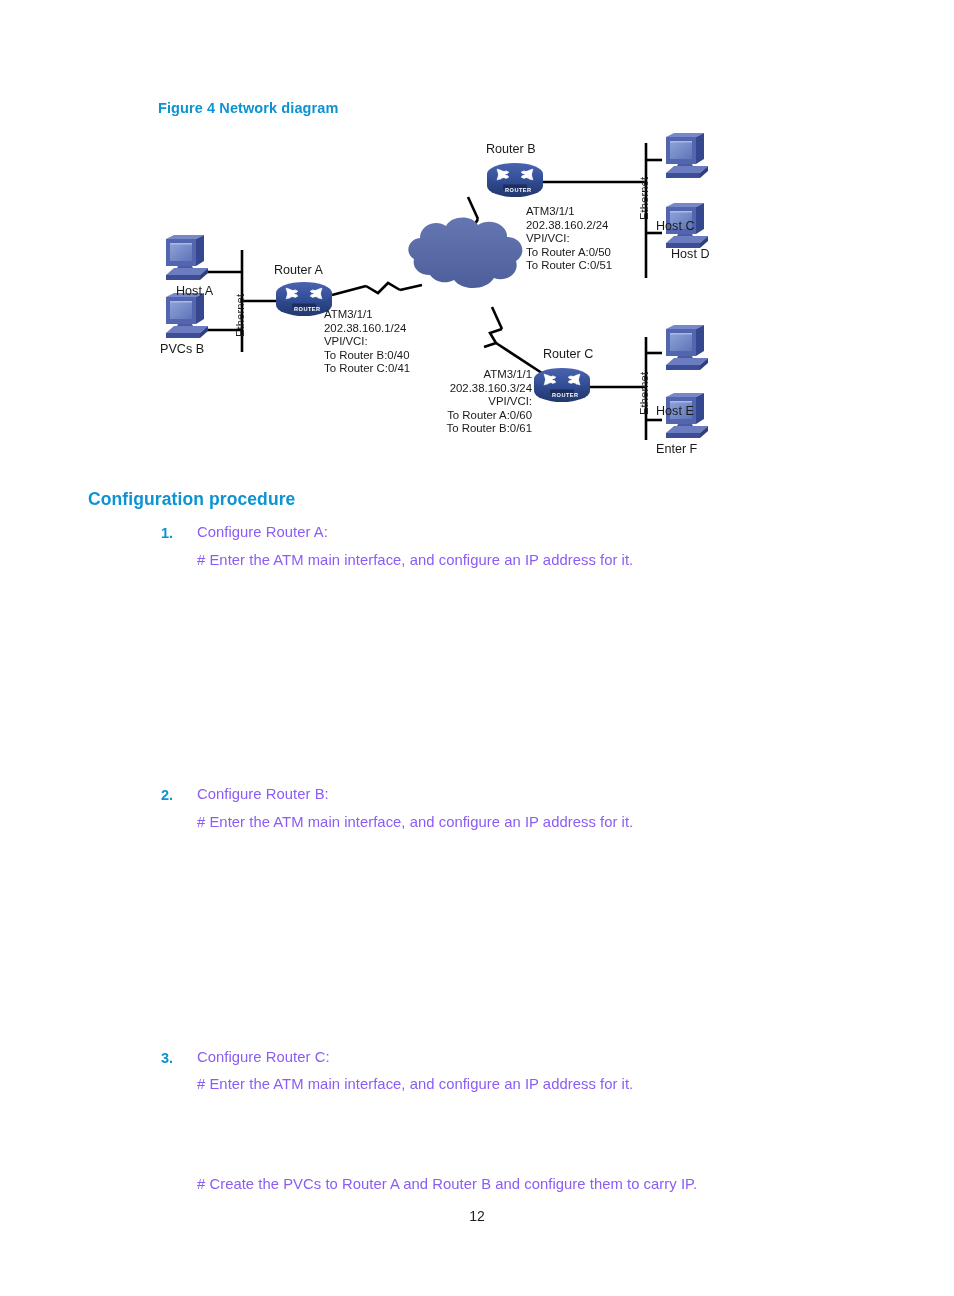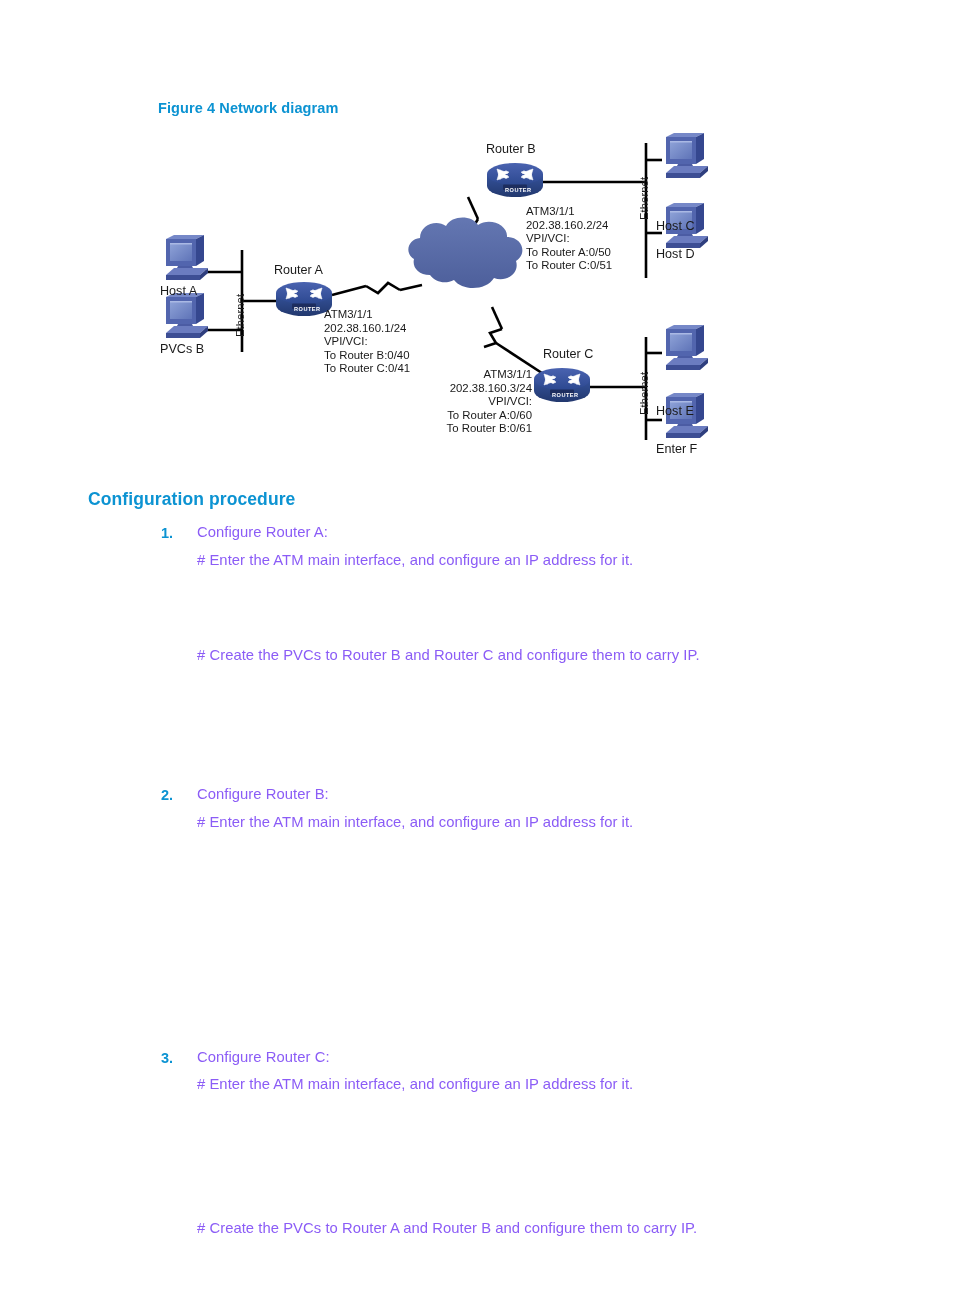--- a/index.html
+++ b/index.html
@@ -272,42 +272,42 @@
     </div>
 
     <div style="position:absolute; left:260px; top:243px; width:122px;">
       <div class="dlabel right" style="position:relative; display:block;">ATM3/1/1</div>
       <div class="dlabel right" style="position:relative; display:block;">202.38.160.3/24</div>
       <div class="dlabel right" style="position:relative; display:block;">VPI/VCI:</div>
       <div class="dlabel right" style="position:relative; display:block;">To Router A:0/60</div>
       <div class="dlabel right" style="position:relative; display:block;">To Router B:0/61</div>
     </div>
 
-    <div class="dlabel big" style="left:10px; top:160px;">Host A</div>
+    <div class="dlabel big" style="left:26px; top:160px;">Host A</div>
     <div class="dlabel big" style="left:10px; top:218px;">PVCs B</div>
     <div class="dlabel big" style="left:506px; top:55px;margin-top:40px;">Host C</div>
-    <div class="dlabel big" style="left:506px; top:123px;text-align:right;">Host D</div>
+    <div class="dlabel big" style="left:521px; top:123px;text-align:right;">Host D</div>
     <div class="dlabel big" style="left:506px; top:248px;margin-top:32px;">Host E</div>
     <div class="dlabel big" style="left:506px; top:318px;">Enter F</div>
 
     <div class="dlabel eth" style="left:84px; top:212px;">Ethernet</div>
     <div class="dlabel eth" style="left:488px; top:95px;">Ethernet</div>
     <div class="dlabel eth" style="left:488px; top:290px;">Ethernet</div>
   </div>
 
   <div class="section-heading">Configuration procedure</div>
 
   <div class="list-num" style="left:161px; top:525px;">1.</div>
   <div class="body-text" style="left:197px; top:524px;">Configure Router A:</div>
   <div class="body-text" style="left:197px; top:552px;"># Enter the ATM main interface, and configure an IP address for it.</div>
-  <div class="body-text" style="left:197px; top:647px;"># Create the PVCs to Router B and Router C and configure them to carry IP.</div>
 
   <div class="list-num" style="left:161px; top:787px;">2.</div>
   <div class="body-text" style="left:197px; top:786px;">Configure Router B:</div>
   <div class="body-text" style="left:197px; top:814px;"># Enter the ATM main interface, and configure an IP address for it.</div>
 
   <div class="list-num" style="left:161px; top:1050px;">3.</div>
   <div class="body-text" style="left:197px; top:1049px;">Configure Router C:</div>
   <div class="body-text" style="left:197px; top:1076px;"># Enter the ATM main interface, and configure an IP address for it.</div>
-  <div class="body-text" style="left:197px; top:1220px;"># Create the PVCs to Router A and Router B and configure them to carry IP.</div>
-
+  <div class="body-text" style="left:197px; top:1176px;"># Create the PVCs to Router A and Router B and configure them to carry IP.</div>
+
+  <div class="page-num">12</div>
 
 </div>
 
 </body></html>

